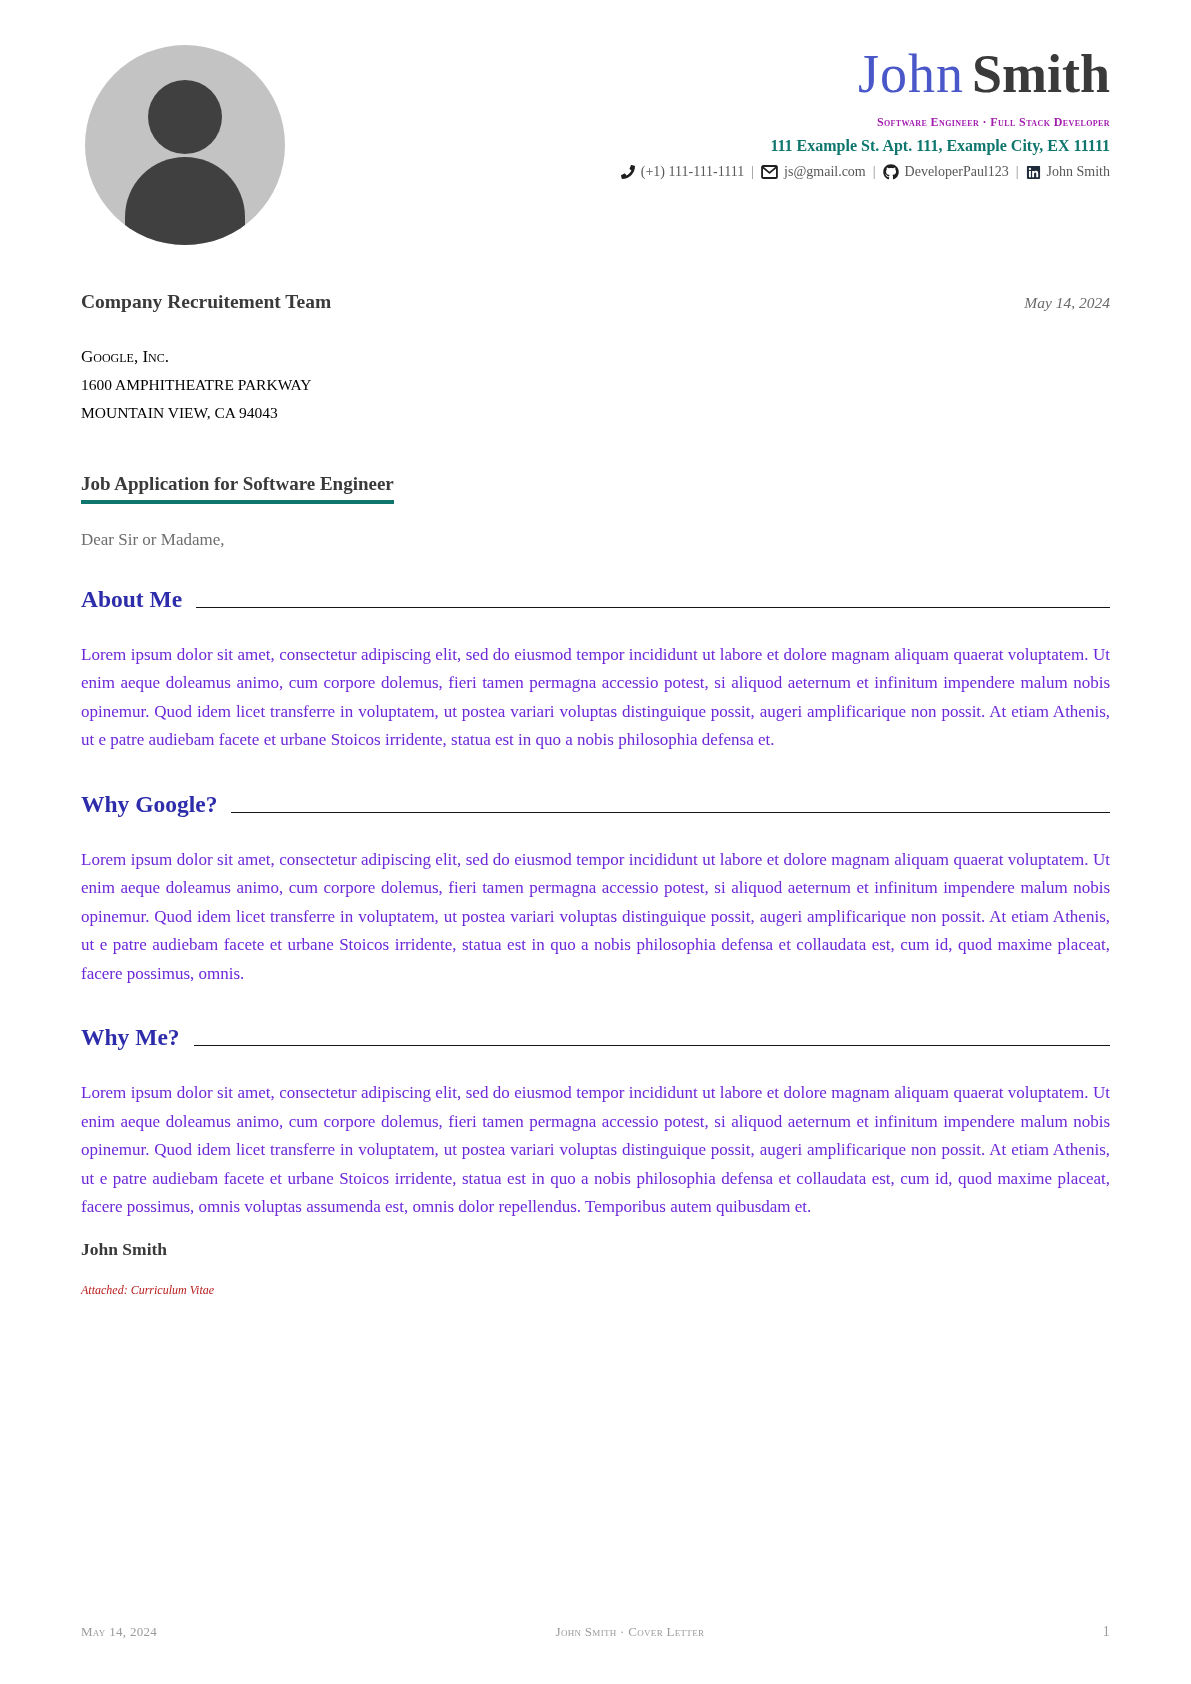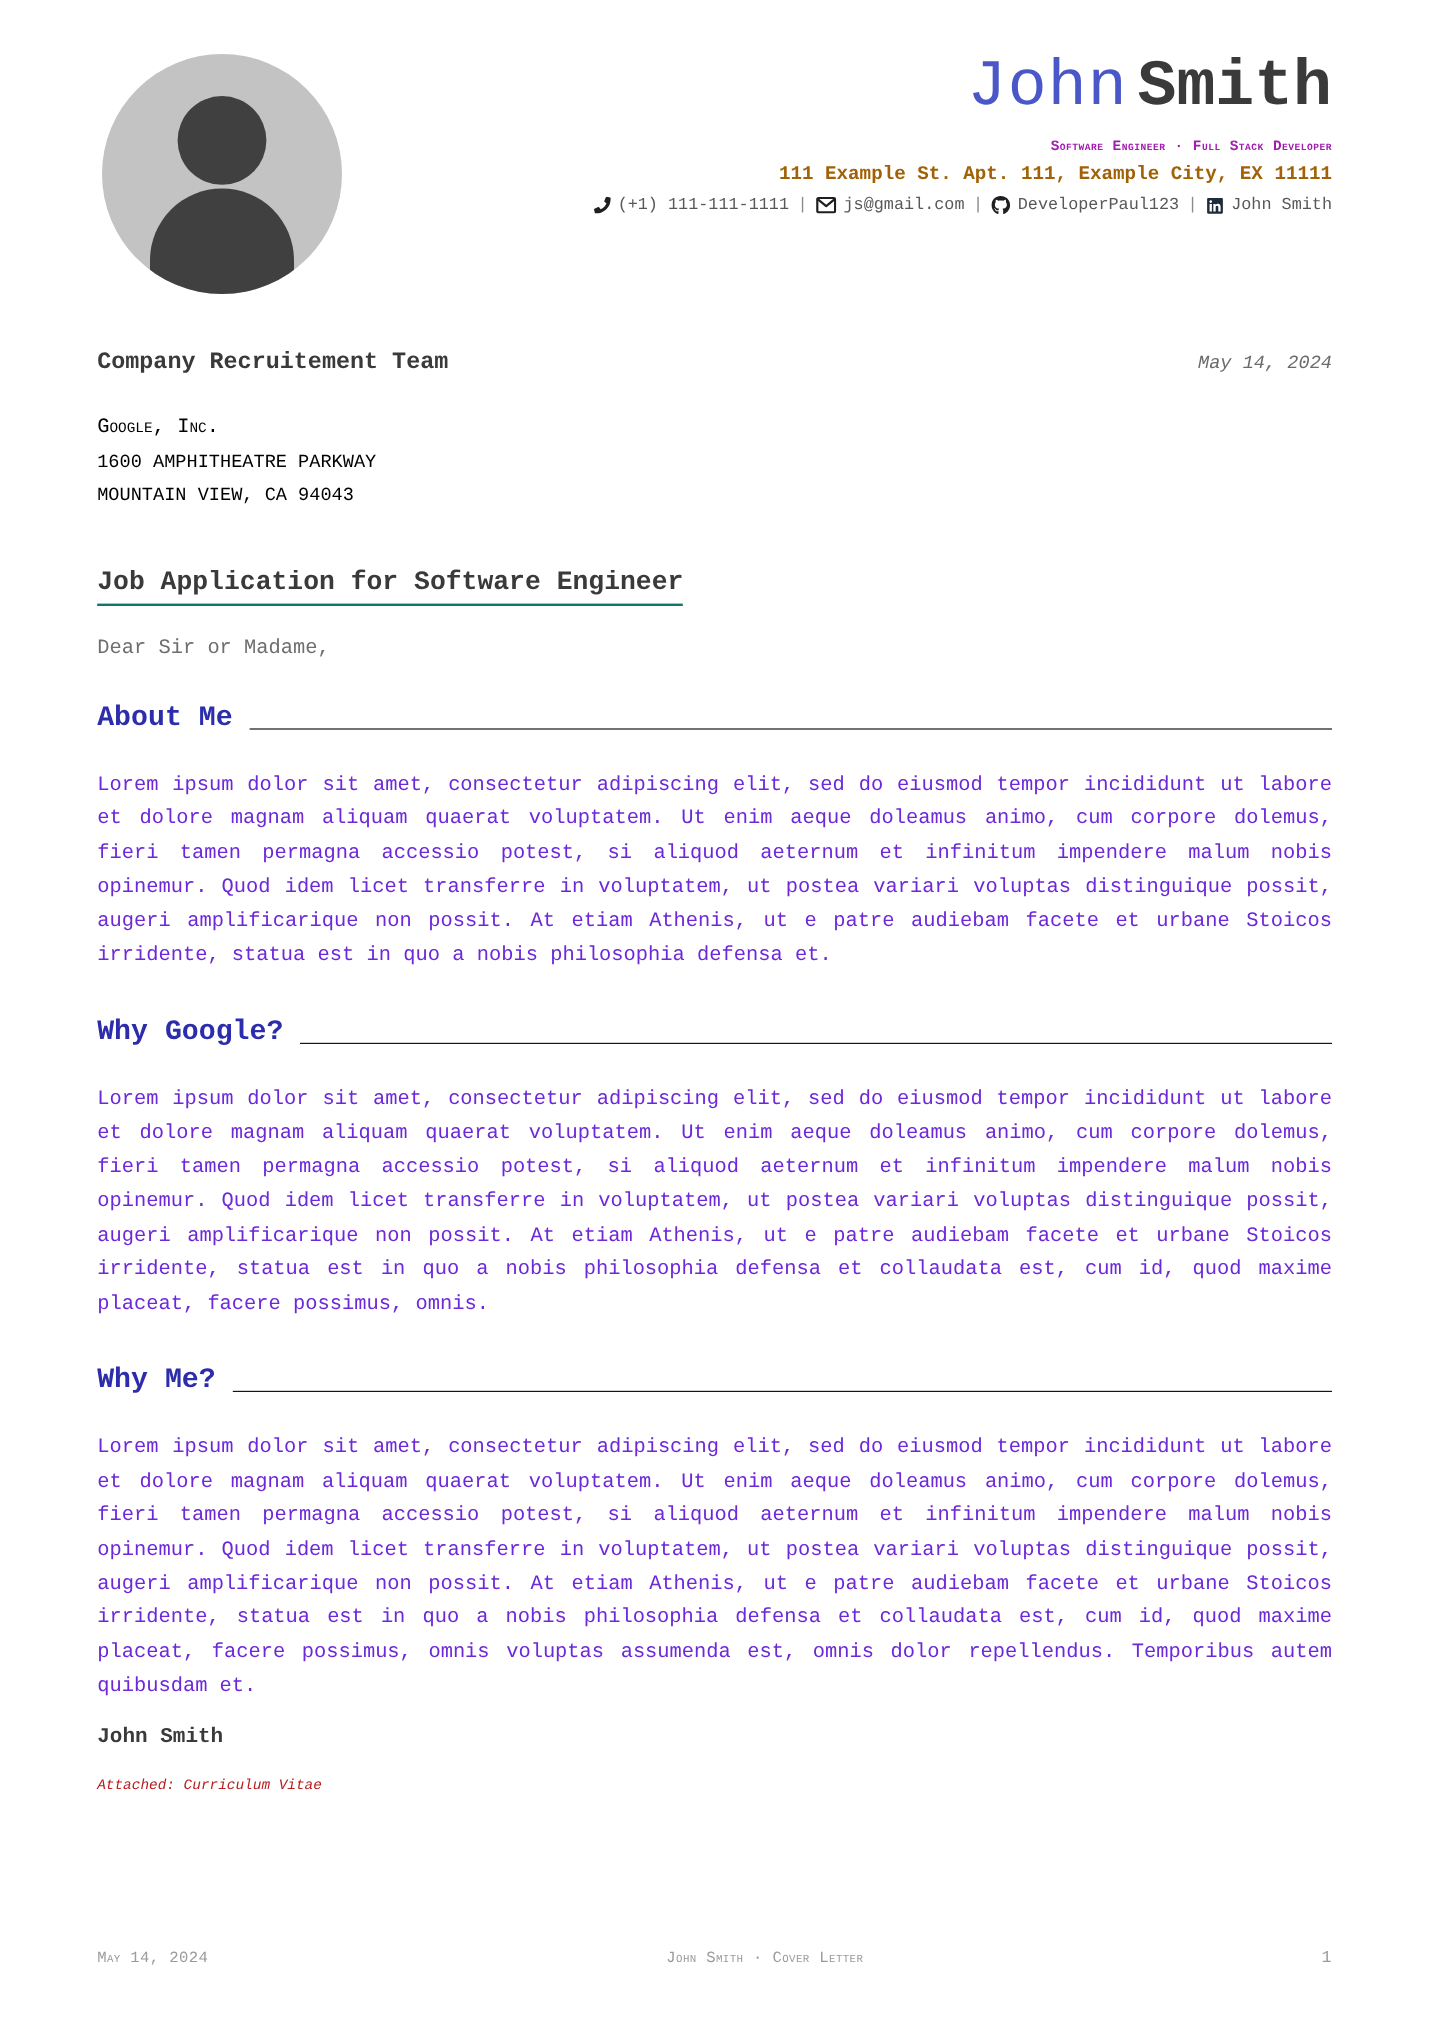--- a/index.html
+++ b/index.html
@@ -2,21 +2,21 @@
 <html><head>
 <meta charset="utf-8">
 <style>
   html, body { margin: 0; padding: 0; background: #ffffff; }
   .page {
     position: relative;
     width: 1191px;
     height: 1684px;
     margin: 0 auto;
     background: #ffffff;
-    font-family: Liberation Mono, monospace;
+    font-family: Liberation Serif, serif;
     color: #5a5a5a;
     box-sizing: border-box;
     padding: 45px 81px 0 81px;
     overflow: hidden;
   }
 
   
   .header { display: flex; justify-content: space-between; align-items: flex-start; }
   .avatar { width: 200px; height: 200px; flex: 0 0 auto; margin-left: 4px; }
   .header-right { text-align: right; padding-top: 0; }
@@ -24,21 +24,21 @@
   .first-name { color: #4a57c8; font-weight: 300; letter-spacing: 1px; }
   .last-name { color: #3a3a3a; font-weight: 700; margin-left: 8px; letter-spacing: 0; }
   .position {
     margin-top: 12px;
     font-variant: small-caps;
     font-weight: 700;
     font-size: 12px;
     letter-spacing: 0.4px;
     color: #a21caf;
   }
-  .address { margin-top: 7px; font-weight: 700; font-size: 16px; color: #a16207; }
+  .address { margin-top: 7px; font-weight: 700; font-size: 16px; color: #0f766e; }
   .contact-row {
     margin-top: 9px;
     display: flex;
     justify-content: flex-end;
     align-items: center;
     font-size: 14px;
     color: #585858;
     white-space: nowrap;
   }
   .contact-item { display: inline-flex; align-items: center; gap: 6px; }
@@ -56,24 +56,24 @@
   .recipient-name { font-size: 19.5px; font-weight: 700; color: #3a3a3a; }
   .letter-date { font-size: 15.5px; font-style: italic; color: #6b6b6b; }
 
   .company-block { margin-top: 30px; font-size: 15.5px; color: #000000; line-height: 28px; }
   .company-name { font-variant: small-caps; font-size: 17px; }
   .company-line { text-transform: none; }
 
   .subject {
     margin-top: 46px;
     display: inline-block;
-    font-size: 22px;
+    font-size: 19px;
     font-weight: 700;
     color: #3a3a3a;
-    border-bottom: 2px solid #0f766e;
+    border-bottom: 4px solid #0f766e;
     padding-bottom: 5px;
   }
   .salutation { margin-top: 26px; font-size: 17px; color: #6e6e6e; }
 
   
   .section-heading {
     margin-top: 34px;
     display: flex;
     align-items: flex-end;
   }

